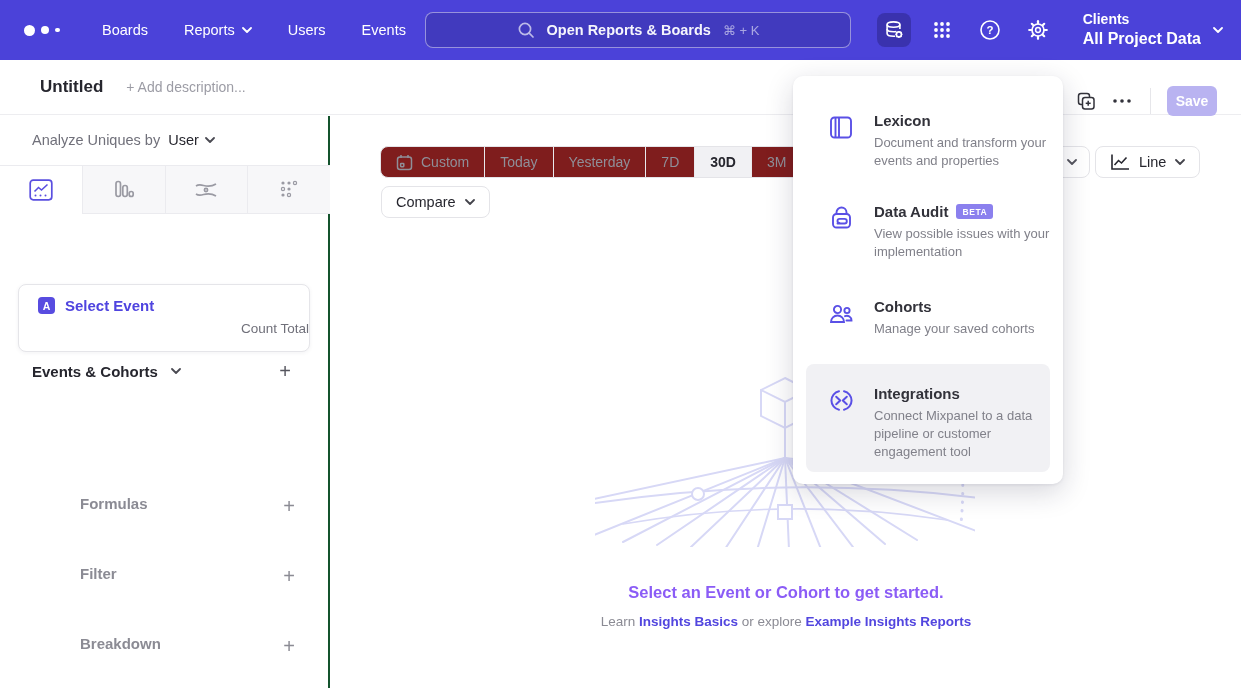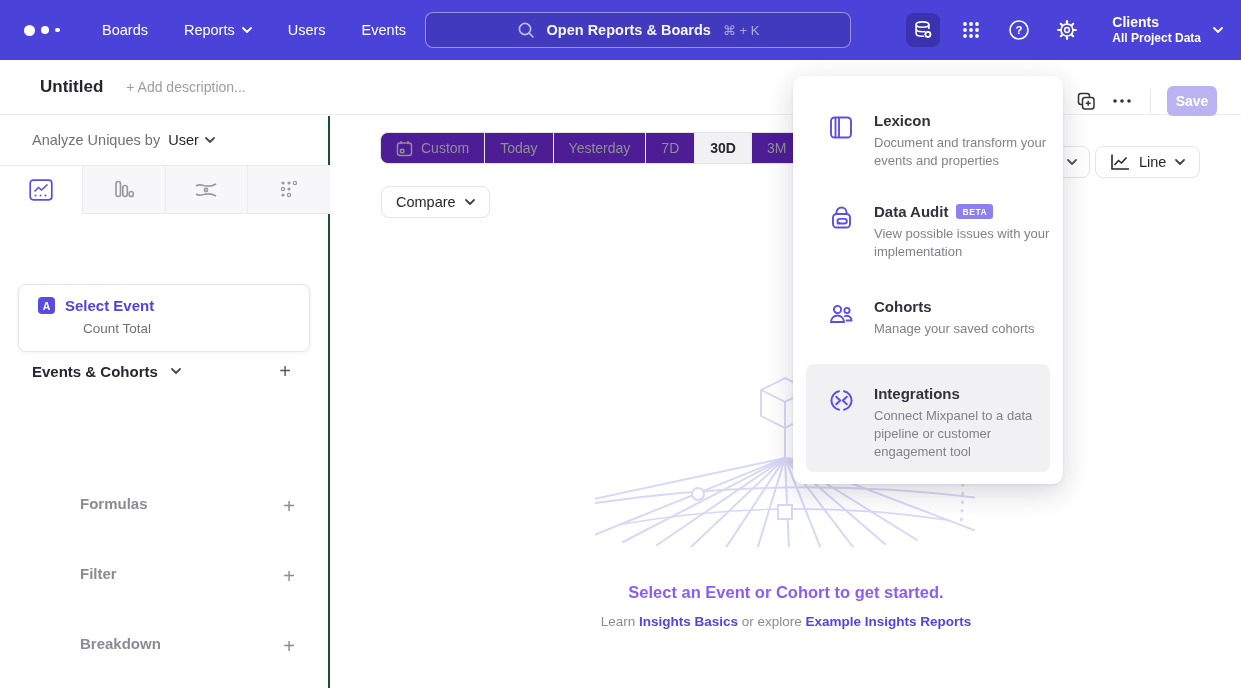--- a/index.html
+++ b/index.html
@@ -18,21 +18,21 @@
   .chev polyline { fill:none; stroke:currentColor; stroke-width:1.8; stroke-linecap:round; stroke-linejoin:round; }
   .nav-search { position:absolute; left:425px; top:12px; width:426px; height:36px; border:1px solid rgba(255,255,255,0.45); background:rgba(0,0,0,0.12); border-radius:8px; display:flex; align-items:center; justify-content:center; gap:12px; color:#fff; cursor:pointer; }
   .nav-search .mag { opacity:.65; }
   .nav-search .s-label { font-size:14.5px; font-weight:600; color:rgba(255,255,255,0.95); }
   .nav-search .s-kbd { font-size:13px; color:rgba(255,255,255,0.55); }
   .nav-right { position:absolute; right:18px; top:0; height:60px; display:flex; align-items:center; gap:14px; }
   .nav-ic { width:34px; height:34px; display:flex; align-items:center; justify-content:center; border-radius:8px; cursor:pointer; color:#fff; }
   .nav-ic.active { background:#3a32ae; }
   .account { display:flex; align-items:center; gap:12px; margin-left:14px; cursor:pointer; color:#fff; }
   .acct-org { font-size:14px; font-weight:700; line-height:1.25; }
-  .acct-proj { font-size:12px; font-weight:700; line-height:1.25; }
+  .acct-proj { font-size:16px; font-weight:700; line-height:1.25; }
 
   
   .header { position:absolute; top:60px; left:0; width:1241px; height:55px; background:#fff; border-bottom:1px solid #ededf0; display:flex; align-items:center; }
   .h-title { margin-left:40px; font-size:17px; font-weight:700; color:#26262e; cursor:text; }
   .h-desc { margin-left:23px; font-size:14px; color:#9c9ca5; cursor:text; }
   .h-right { position:absolute; right:24px; display:flex; align-items:center; gap:0;margin-top:28px; }
   .icon-btn { width:36px; height:32px; display:flex; align-items:center; justify-content:center; cursor:pointer; color:#33333b; }
   .h-divider { width:1px; height:26px; background:#e6e6ea; margin:0 10px; }
   .save-btn { width:50px; height:30px; border:none; border-radius:6px; background:#b9b3f1; color:#fff; font-size:14px; font-weight:600; font-family:inherit; margin-left:6px; }
 
@@ -48,27 +48,27 @@
   .tab.selected { background:#fff; position:relative; color:#5a4fe0; }
   .tab.selected::after { content:""; position:absolute; left:0; right:0; bottom:-1px; height:1px; background:#fff; }
   .ec-header { position:absolute; top:244px; left:32px; right:32px; display:flex; align-items:center; }
   .ec-title { font-size:15px; font-weight:700; color:#26262e; display:flex; align-items:center; gap:13px; cursor:pointer; }
   .ec-title .chev { color:#4a4a52; }
   .plus-btn { margin-left:auto; width:22px; height:22px; display:flex; align-items:center; justify-content:center; color:#55555e; font-size:20px; cursor:pointer; font-weight:400; }
   .event-card { position:absolute; top:168px; left:18px; width:292px; height:68px; background:#fff; border:1px solid #e5e5e9; border-radius:8px; box-shadow:0 1px 4px rgba(30,30,60,0.06); cursor:pointer; }
   .ev-row { display:flex; align-items:center; margin:12px 0 0 19px; gap:10px; }
   .ev-badge { width:17px; height:17px; border-radius:4px; background:#584ce0; color:#fff; font-size:10.5px; font-weight:700; display:flex; align-items:center; justify-content:center; }
   .ev-title { font-size:15px; font-weight:600; color:#4f44df; }
-  .ev-sub { margin:7px 0 0 64px; font-size:13.5px; color:#70707a; }
+  .ev-sub { margin:7px 0 0 64px; font-size:13.5px; color:#70707a;text-align:right; }
   .side-section { position:absolute; left:32px; right:28px; display:flex; align-items:flex-start;margin-left:48px; }
   .ss-label { font-size:15px; font-weight:600; color:#8b8b94; }
 
   
   .main { position:absolute; top:116px; left:331px; width:910px; height:572px; background:#fff; }
-  .seg-control { position:absolute; left:49px; top:16px; height:32px; display:flex; border:1px solid #e4e4e8; border-radius:8px; background:#4c1d95; overflow:hidden; }
+  .seg-control { position:absolute; left:49px; top:30px; height:32px; display:flex; border:1px solid #e4e4e8; border-radius:8px; background:#7f1d1d; overflow:hidden; }
   .seg { display:flex; align-items:center; gap:8px; padding:0 15px; font-size:14px; color:#8f8f98; border-left:1px solid #e9e9ed; cursor:pointer; white-space:nowrap; }
   .seg:first-child { border-left:none; }
   .seg.selected { background:#f1f1f4; color:#26262e; font-weight:700; }
   .btn { display:flex; align-items:center; gap:9px; height:32px; padding:0 14px; border:1px solid #e4e4e8; border-radius:8px; background:#fff; font-size:14.5px; color:#26262e; font-weight:500; cursor:pointer; }
   .compare-btn { position:absolute; left:50px; top:70px; }
   .stub-btn { position:absolute; left:717px; top:30px; width:42px; justify-content:flex-end; padding:0 12px; color:#55555e; }
   .line-btn { position:absolute; left:764px; top:30px; }
   .wire-wrap { position:absolute; left:264px; top:256px; width:380px; height:175px; }
   .es-title { position:absolute; top:467px; left:0; width:910px; text-align:center; font-size:16.5px; font-weight:700; color:#8b5cf6; }
   .es-links { position:absolute; top:498px; left:0; width:910px; text-align:center; font-size:13.5px; color:#8b8b94; }

